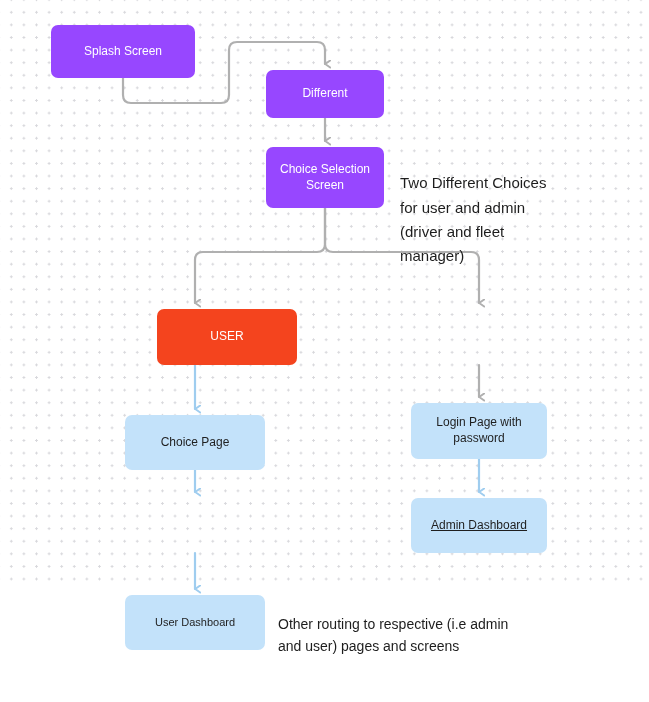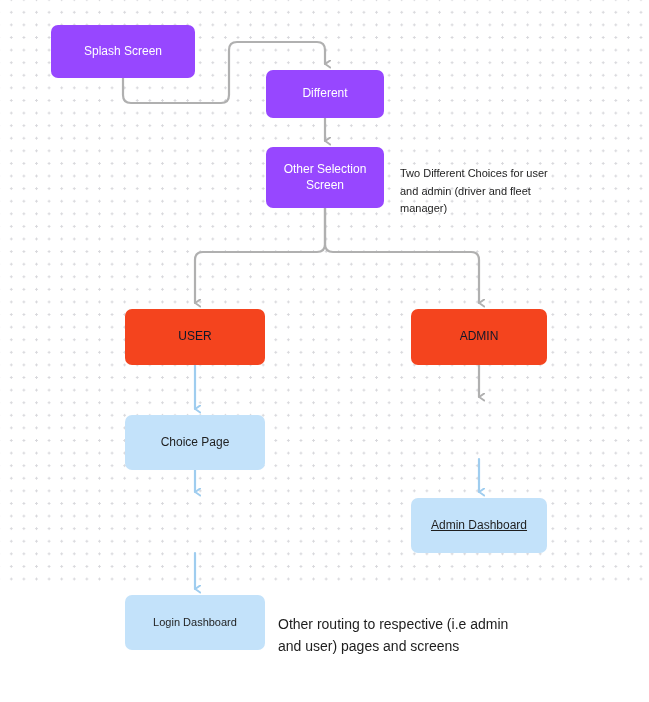--- a/index.html
+++ b/index.html
@@ -41,35 +41,36 @@
     line-height: 1.33;
     padding: 2px 8px;
   }
   .node-purple {
     background-color: #9747ff;
     color: #ffffff;
     font-size: 12px;
   }
   .node-red {
     background-color: #f4441e;
-    color: #0f172a;
+    color: #ffffff;
     font-size: 12px;
+    margin-left: 32px;
   }
   .node-blue {
     background-color: #c3e2fa;
     color: #1f1f1f;
     font-size: 12px;
   }
   .note {
     position: absolute;
     color: #1d1d1d;
     white-space: pre-line;
   }
   .note-small {
-    font-size: 11px;
+    font-size: 15px;
     line-height: 1.62;
     width: 160px;
   }
   .note-large {
     font-size: 14px;
     line-height: 1.56;
     width: 240px;
   }
   .small-label {
     font-size: 11px;
@@ -129,43 +130,43 @@
 
   <div class="node node-purple" style="left:51px; top:25px; width:144px; height:53px;">
     <span>Splash Screen</span>
   </div>
 
   <div class="node node-purple" style="left:266px; top:70px; width:118px; height:48px;">
     <span>Different</span>
   </div>
 
   <div class="node node-purple" style="left:266px; top:147px; width:118px; height:61px;">
-    <span>Other Selection Screen</span>
+    <span>Choice Selection Screen</span>
   </div>
 
   <div class="node node-red" style="left:125px; top:309px; width:140px; height:56px;">
     <span>USER</span>
   </div>
 
-  <div class="node node-red" style="left:411px; top:309px; width:136px; height:56px;">
-    <span>ADMIN</span>
-  </div>
 
   <div class="node node-blue" style="left:125px; top:415px; width:140px; height:55px;">
     <span>Choice Page</span>
   </div>
 
+  <div class="node node-blue" style="left:411px; top:403px; width:136px; height:56px;">
+    <span>Login Page with password</span>
+  </div>
 
 
   <div class="node node-blue" style="left:411px; top:498px; width:136px; height:55px;text-decoration:underline;">
     <span>Admin Dashboard</span>
   </div>
 
   <div class="node node-blue" style="left:125px; top:595px; width:140px; height:55px;">
-    <span class="small-label">Login Dashboard</span>
+    <span class="small-label">User Dashboard</span>
   </div>
 
   <div class="note note-small" style="left:400px; top:147px;">
     <span>Two Different Choices for user and admin (driver and fleet manager)</span>
   </div>
 
   <div class="note note-large" style="left:278px; top:592px;">
     <span>Other routing to respective (i.e admin and user) pages and screens</span>
   </div>
 

